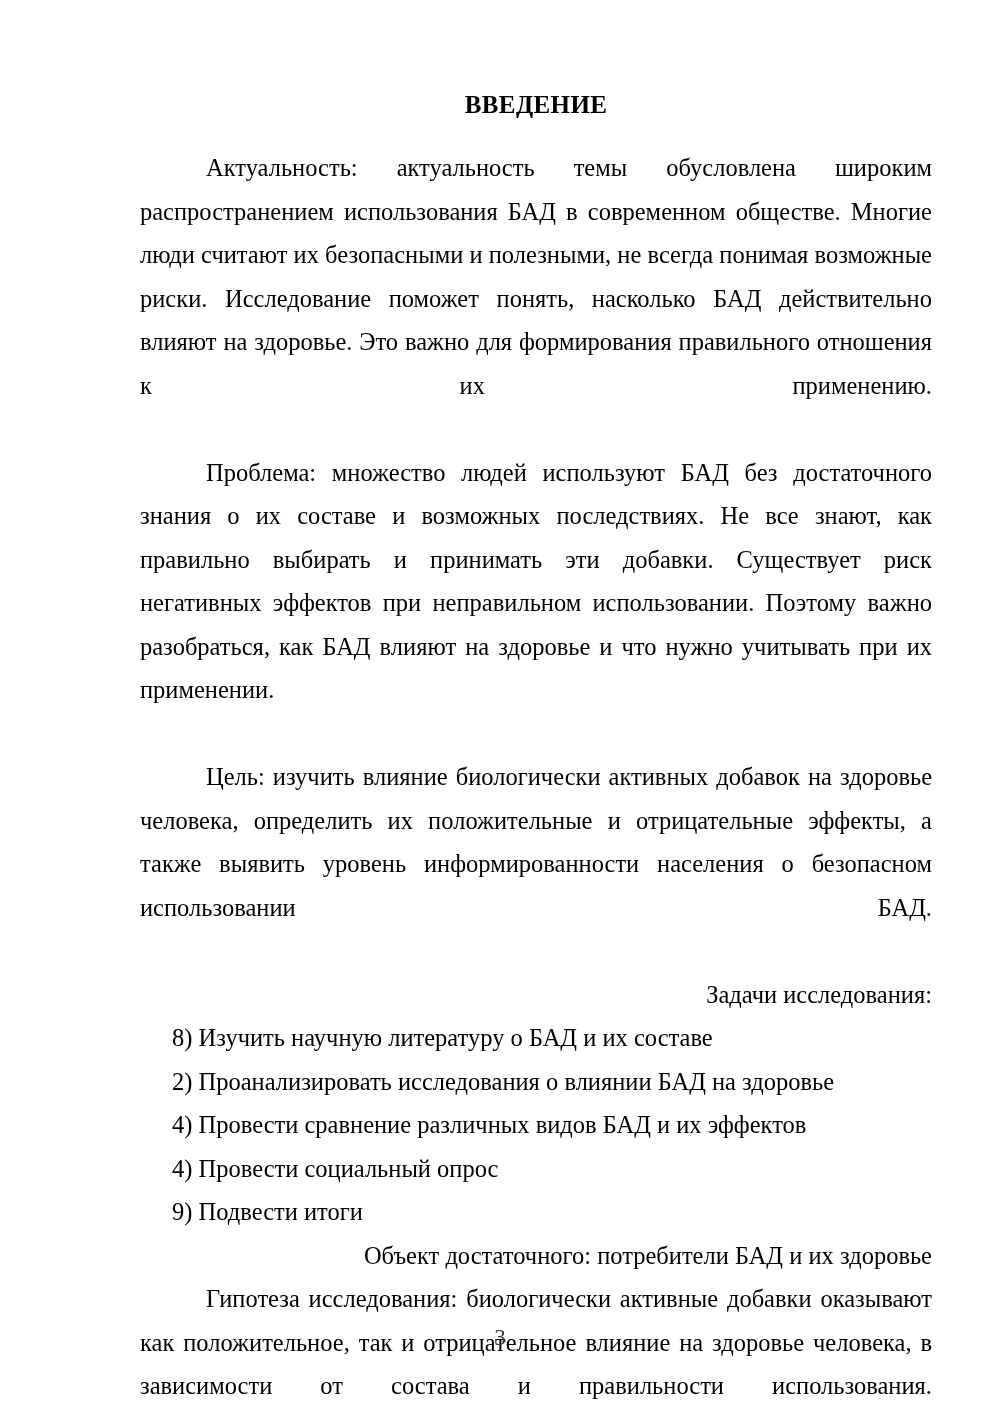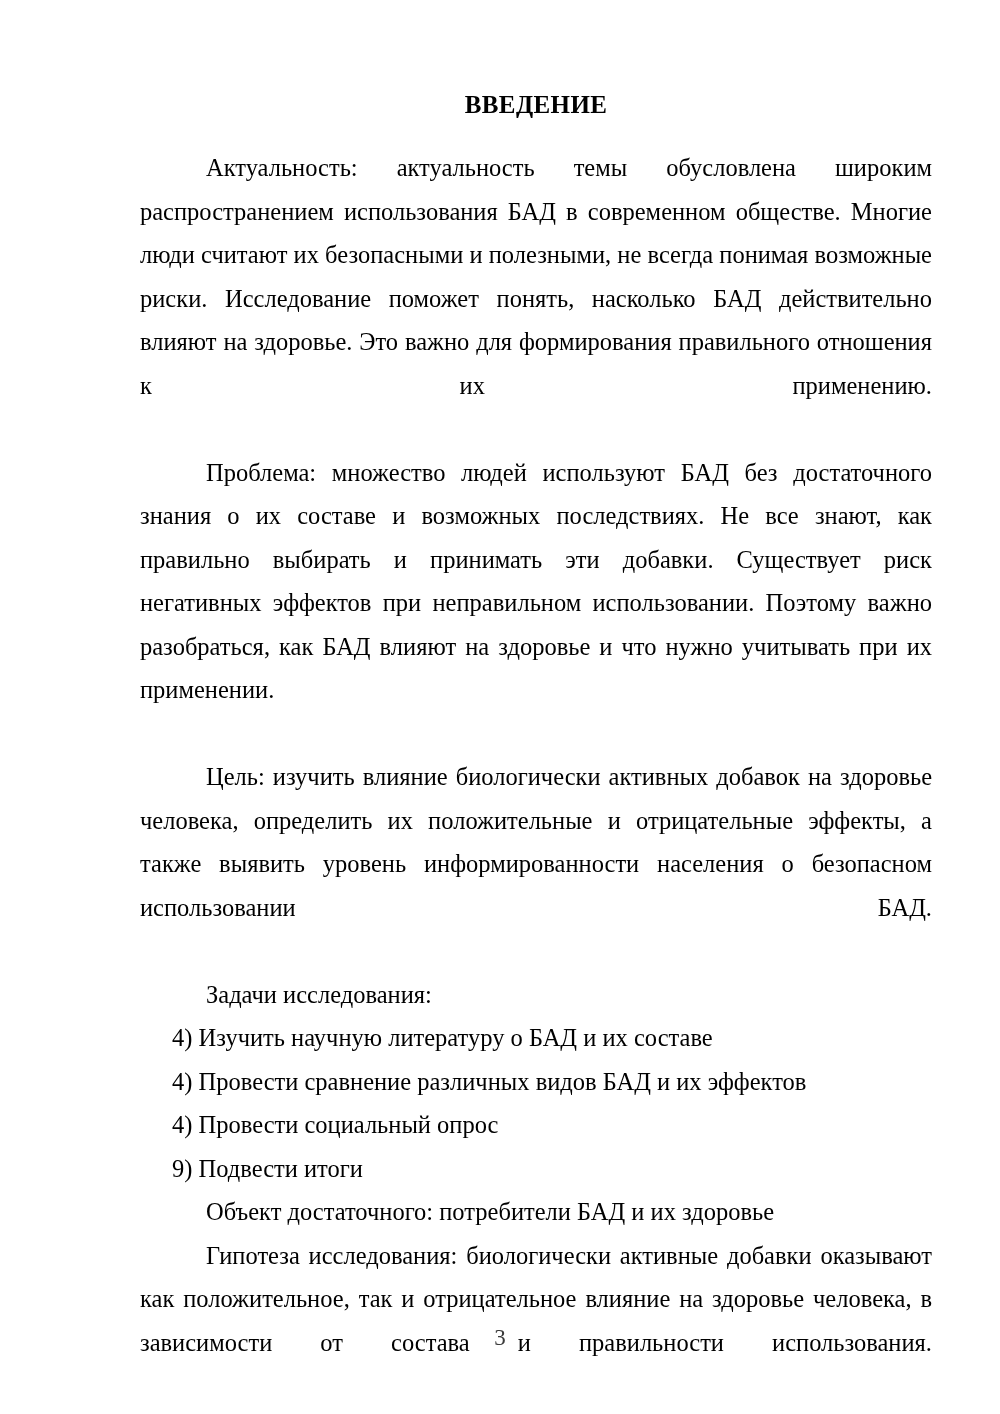--- a/index.html
+++ b/index.html
@@ -46,21 +46,21 @@
     text-indent: 66px;
     text-justify: inter-word;
     hyphens: none;
   }
   p.para::after {
     content: "";
     display: inline-block;
     width: 100%;
   }
   p.para.nojust {
-    text-align: left;
+    text-align: right;
   }
   p.para.nojust::after { display: none; }
 
   ol.tasks {
     list-style: none;
     margin: 0;
     padding: 0;
   }
   ol.tasks li {
     font-size: 24.5px;
@@ -92,21 +92,22 @@
 
     <p class="para">Актуальность: актуальность темы обусловлена широким распространением использования БАД в современном обществе. Многие люди считают их безопасными и полезными, не всегда понимая возможные риски. Исследование поможет понять, насколько БАД действительно влияют на здоровье. Это важно для формирования правильного отношения к их применению.</p>
 
     <p class="para">Проблема: множество людей используют БАД без достаточного знания о их составе и возможных последствиях. Не все знают, как правильно выбирать и принимать эти добавки. Существует риск негативных эффектов при неправильном использовании. Поэтому важно разобраться, как БАД влияют на здоровье и что нужно учитывать при их применении.</p>
 
     <p class="para">Цель: изучить влияние биологически активных добавок на здоровье человека, определить их положительные и отрицательные эффекты, а также выявить уровень информированности населения о безопасном использовании БАД.</p>
 
     <p class="para nojust">Задачи исследования:</p>
 
     <ol class="tasks">
-      <li>4) Изучить научную литературу о БАД и их составе</li>
+      <li>8) Изучить научную литературу о БАД и их составе</li>
+      <li>2) Проанализировать исследования о влиянии БАД на здоровье</li>
       <li>4) Провести сравнение различных видов БАД и их эффектов</li>
       <li>4) Провести социальный опрос</li>
       <li>9) Подвести итоги</li>
     </ol>
 
     <p class="para nojust">Объект достаточного: потребители БАД и их здоровье</p>
 
 
     <p class="para">Гипотеза исследования: биологически активные добавки оказывают как положительное, так и отрицательное влияние на здоровье человека, в зависимости от состава и правильности использования.</p>
 

